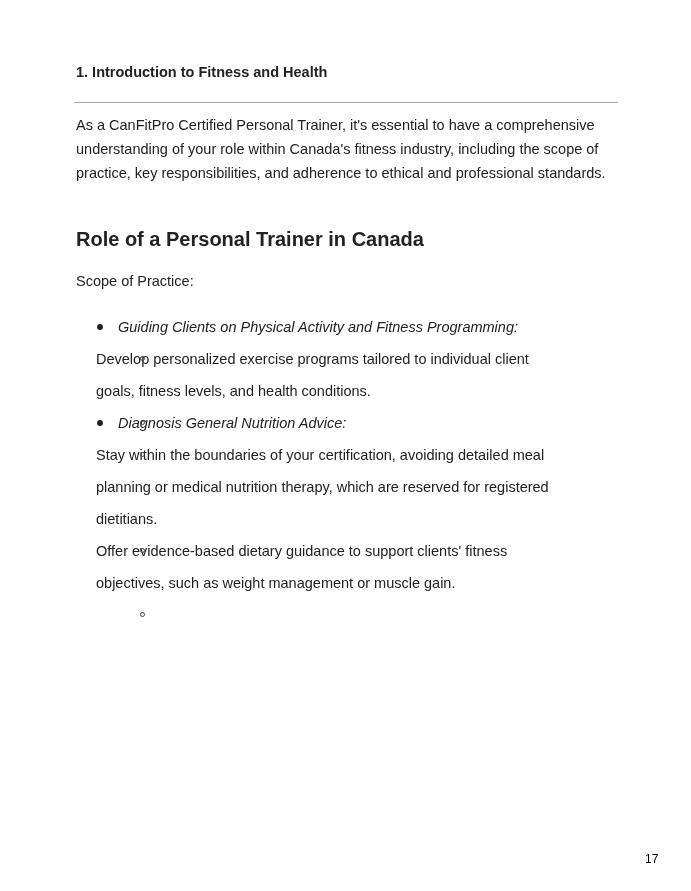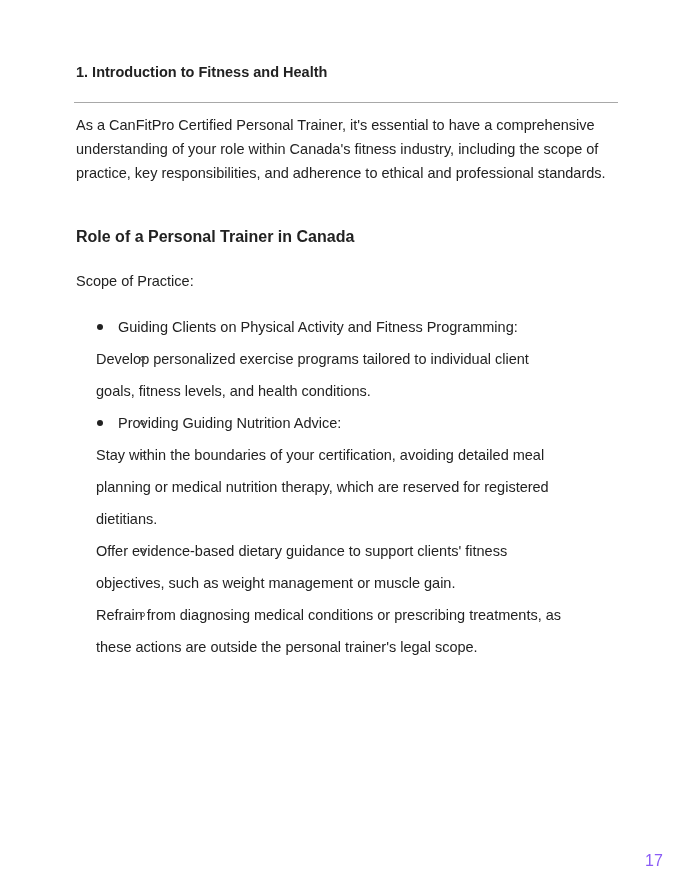--- a/index.html
+++ b/index.html
@@ -2,28 +2,28 @@
 <html><head>
 <meta charset="utf-8">
 <style>
   html, body { margin:0; padding:0; background:#ffffff; }
   body { width:691px; height:891px; position:relative; overflow:hidden;
          font-family:"Liberation Sans", sans-serif; color:#222222; font-size:14.5px; }
   .page { position:absolute; left:0; top:0; width:691px; height:826px; }
   .h1 { position:absolute; left:76px; top:64px; font-weight:bold; font-size:14.5px; }
   .rule { position:absolute; left:74px; top:102px; width:544px; height:1px; background:#a8a8a8; }
   .para { position:absolute; left:76px; top:113px; width:560px; line-height:24px; margin:0; }
-  .h2 { position:absolute; left:76px; top:228px; font-weight:bold; font-size:16px; }
+  .h2 { position:absolute; left:76px; top:228px; font-weight:bold; font-size:20px; }
   .label { position:absolute; left:76px; top:273px; }
   .list { position:absolute; left:0; top:311px; width:691px; }
-  .li1 { position:relative; padding-left:118px; line-height:32px; }
+  .li1 { position:relative; padding-left:118px; line-height:32px;font-style:italic; }
   .li1 .bullet { position:absolute; left:97px; top:13px; width:6px; height:6px; border-radius:50%; background:#222; }
   .li2 { position:relative; padding-left:96px; width:470px; line-height:32px; }
   .li2 .bullet { position:absolute; left:140px; top:13px; width:5px; height:5px; border-radius:50%; border:1px solid #444; box-sizing:border-box; }
-  .pagenum { position:absolute; left:645px; top:852px; font-size:16px; color:#8b5cf6; }
+  .pagenum { position:absolute; left:645px; top:852px; font-size:12px; color:#000000; }
 </style>
 </head>
 <body>
 
 <div class="page">
   <div class="h1">1. Introduction to Fitness and Health</div>
   <div class="rule"></div>
   <p class="para">As a CanFitPro Certified Personal Trainer, it's essential to have a comprehensive understanding of your role within Canada's fitness industry, including the scope of practice, key responsibilities, and adherence to ethical and professional standards.</p>
   <div class="h2">Role of a Personal Trainer in Canada</div>
   <div class="label">Scope of Practice:</div>
@@ -36,31 +36,30 @@
     <div class="li2">
       <span class="bullet"></span>
       <span>Develop personalized exercise programs tailored to individual client goals, fitness levels, and health conditions.</span>
     </div>
     <div class="li2">
       <span class="bullet"></span>
     </div>
 
     <div class="li1">
       <span class="bullet"></span>
-      <span>Providing Guiding Nutrition Advice:</span>
+      <span>Diagnosis General Nutrition Advice:</span>
     </div>
     <div class="li2">
       <span class="bullet"></span>
       <span>Stay within the boundaries of your certification, avoiding detailed meal planning or medical nutrition therapy, which are reserved for registered dietitians.</span>
     </div>
     <div class="li2">
       <span class="bullet"></span>
       <span>Offer evidence-based dietary guidance to support clients' fitness objectives, such as weight management or muscle gain.</span>
     </div>
 
     <div class="li2">
       <span class="bullet"></span>
-      <span>Refrain from diagnosing medical conditions or prescribing treatments, as these actions are outside the personal trainer's legal scope.</span>
     </div>
   </div>
 
   <div class="pagenum">17</div>
 </div>
 
 </body></html>

